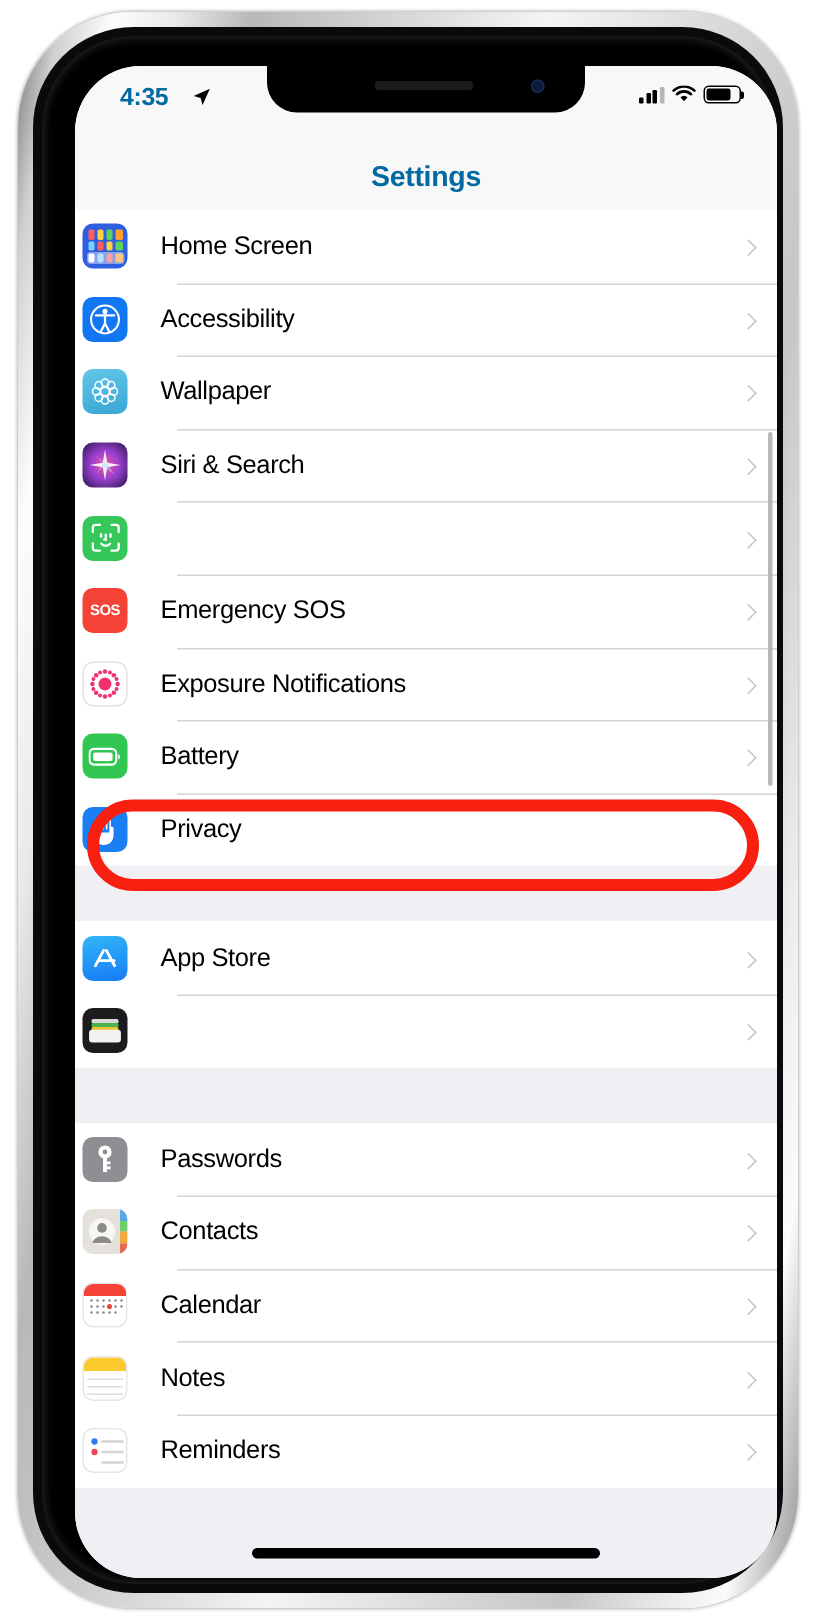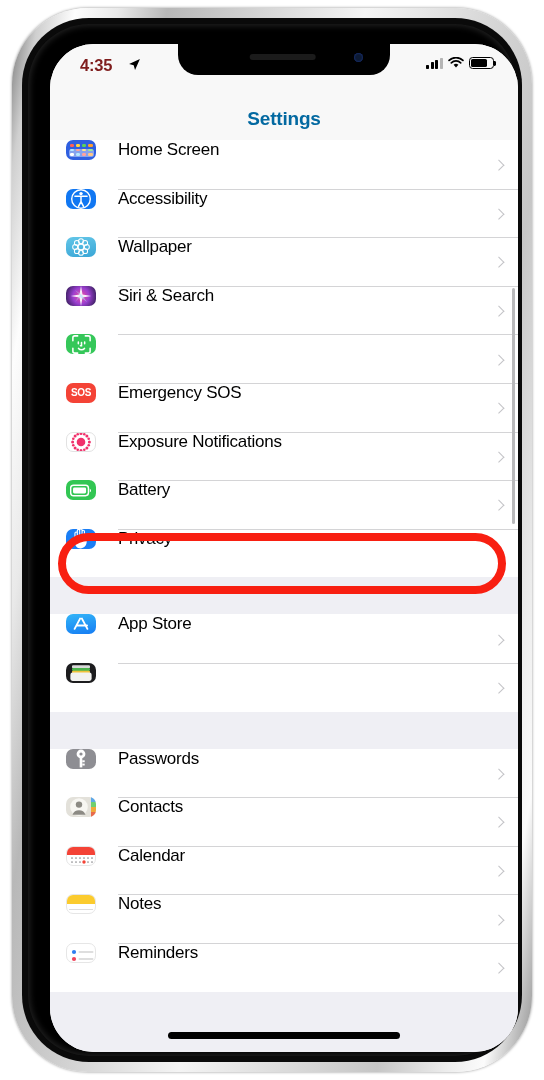--- a/index.html
+++ b/index.html
@@ -77,21 +77,21 @@
   #status-bar {
     position: absolute; top: 0; left: 0; right: 0;
     height: 44px;
     z-index: 35;
     pointer-events: none;
   }
   #status-time {
     position: absolute;
     left: 30px; top: 12px;
     font-size: 16.5px; font-weight: bold;
-    color: #7f1d1d; letter-spacing: -0.2px;
+    color: #0369a1; letter-spacing: -0.2px;
   }
   #status-loc-arrow {
     position: absolute;
     left: 78px; top: 14px;
     width: 13px; height: 13px;
   }
   #status-right {
     position: absolute;
     right: 24px; top: 13px;
     display: flex; align-items: center; gap: 5px;
@@ -135,32 +135,32 @@
     position: absolute;
     top: 96px; left: 0; right: 0; bottom: 0;
     background: #efeff4;
     overflow: hidden;
   }
   .group { background: #fff; }
   .gap { height: 37px; background: #efeff4; }
 
   .row {
     position: relative;
-    display: flex; align-items: flex-start;
+    display: flex; align-items: center;
     height: 48.6px;
     background: #fff;
-    padding-left: 16px;
+    padding-left: 5px;
   }
   .row + .row::before {
     content: "";
     position: absolute; left: 68px; right: 0; top: 0;
     height: 1px; background: #d4d4d6;
   }
   .row-icon {
-    width: 30px; height: 20px;
+    width: 30px; height: 30px;
     border-radius: 7px;
     flex: 0 0 30px;
     position: relative;
     overflow: hidden;
   }
   .row-label {
     margin-left: 22px;
     font-size: 17px;
     color: #000;
     letter-spacing: -0.25px;

